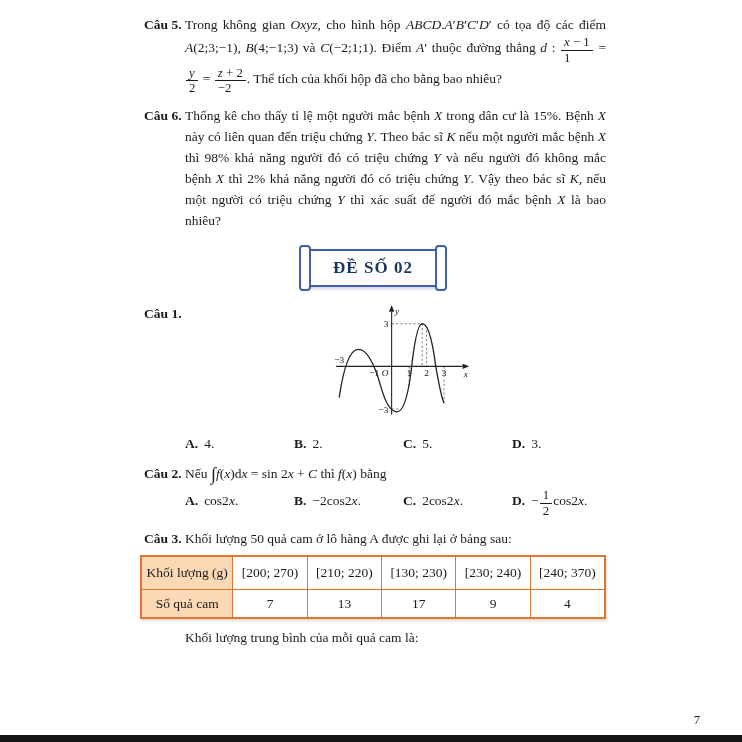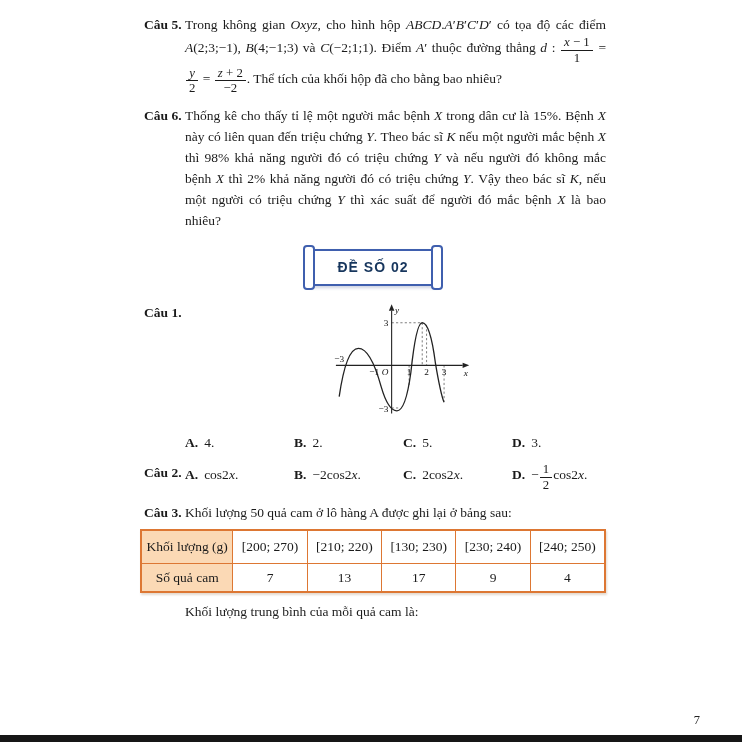--- a/index.html
+++ b/index.html
@@ -15,43 +15,43 @@
   .content{
     padding:14px 136px 0 140px;
     font-size:13.5px;
     line-height:21px;
     text-align:justify;
   }
   .q{position:relative;padding-left:45px;margin-bottom:9px;}
   .q-label{position:absolute;left:4px;top:0;font-weight:bold;white-space:nowrap;}
   .q-text{margin:0;}
   
-  .frac{display:inline-block;vertical-align:-0.75em;text-align:center;line-height:1.15;font-size:0.95em;margin:0 1px;}
+  .frac{display:inline-block;vertical-align:-0.75em;line-height:1.15;font-size:0.95em;margin:0 1px;}
   .frac > span{display:block;padding:0 3px;}
   .frac .num{border-bottom:1px solid #1b1b1b;}
   .int{font-size:1.35em;vertical-align:-0.12em;line-height:1;}
   
   .banner-wrap{display:flex;justify-content:center;margin:18px 0 16px 0;}
   .banner{
     position:relative;
     border:2px solid #3f5fae;
     background:#fff;
     padding:6px 26px;
     box-shadow:1px 2px 3px rgba(60,80,140,0.25);
   }
   .banner::before,.banner::after{
     content:"";
     position:absolute;top:-6px;bottom:-6px;width:8px;
     border:2px solid #3f5fae;background:#fff;border-radius:4px;
   }
   .banner::before{left:-8px;}
   .banner::after{right:-8px;}
   .banner-title{
-    font-weight:bold;font-size:14px;color:#17365d;letter-spacing:1px;
-    font-family:Liberation Sans, sans-serif;
+    font-weight:bold;font-size:17px;color:#17365d;letter-spacing:1px;
+    font-family:Liberation Serif, serif;
   }
   .part-header{margin:0 0 9px 0;}
   .part-header b{font-weight:bold;}
   
   .graph-wrap{text-align:center;margin:6px 0 6px 0;}
   .graph text{font-family:"Liberation Serif","DejaVu Serif",serif;}
   
   .opts{display:flex;margin-top:4px;text-align:left;align-items:baseline;gap:6px;}
   .opt{width:103px;white-space:nowrap;}
   .opt:last-child{width:auto;}
@@ -139,41 +139,42 @@
       <div class="opts">
         <span class="opt"><b class="okey">A.</b><span>4.</span></span>
         <span class="opt"><b class="okey">B.</b><span>2.</span></span>
         <span class="opt"><b class="okey">C.</b><span>5.</span></span>
         <span class="opt"><b class="okey">D.</b><span>3.</span></span>
       </div>
     </div>
 
     <div class="q">
       <span class="q-label">Câu 2.</span>
+      <p class="q-text">Nếu <span class="int">∫</span><i>f</i>(<i>x</i>)d<i>x</i> = sin 2<i>x</i> + <i>C</i> thì <i>f</i>(<i>x</i>) bằng</p>
       <div class="opts">
         <span class="opt"><b class="okey">A.</b><span>cos2<i>x</i>.</span></span>
         <span class="opt"><b class="okey">B.</b><span>−2cos2<i>x</i>.</span></span>
         <span class="opt"><b class="okey">C.</b><span>2cos2<i>x</i>.</span></span>
         <span class="opt"><b class="okey">D.</b><span>−<span class="frac"><span class="num">1</span><span class="den">2</span></span>cos2<i>x</i>.</span></span>
       </div>
     </div>
 
     <div class="q">
       <span class="q-label">Câu 3.</span>
       <p class="q-text">Khối lượng 50 quả cam ở lô hàng A được ghi lại ở bảng sau:</p>
 
       <table class="weight-table">
         <tbody>
             <tr>
           <td class="shaded col-label">Khối lượng (g)</td>
           <td class="col-range">[200; 270)</td>
           <td class="col-range">[210; 220)</td>
           <td class="col-range">[130; 230)</td>
           <td class="col-range">[230; 240)</td>
-          <td class="col-range">[240; 250)</td>
+          <td class="col-range">[240; 370)</td>
         </tr>
         <tr>
           <td class="shaded">Số quả cam</td>
           <td>7</td>
           <td>13</td>
           <td>17</td>
           <td>9</td>
           <td>4</td>
         </tr>
       </tbody>

